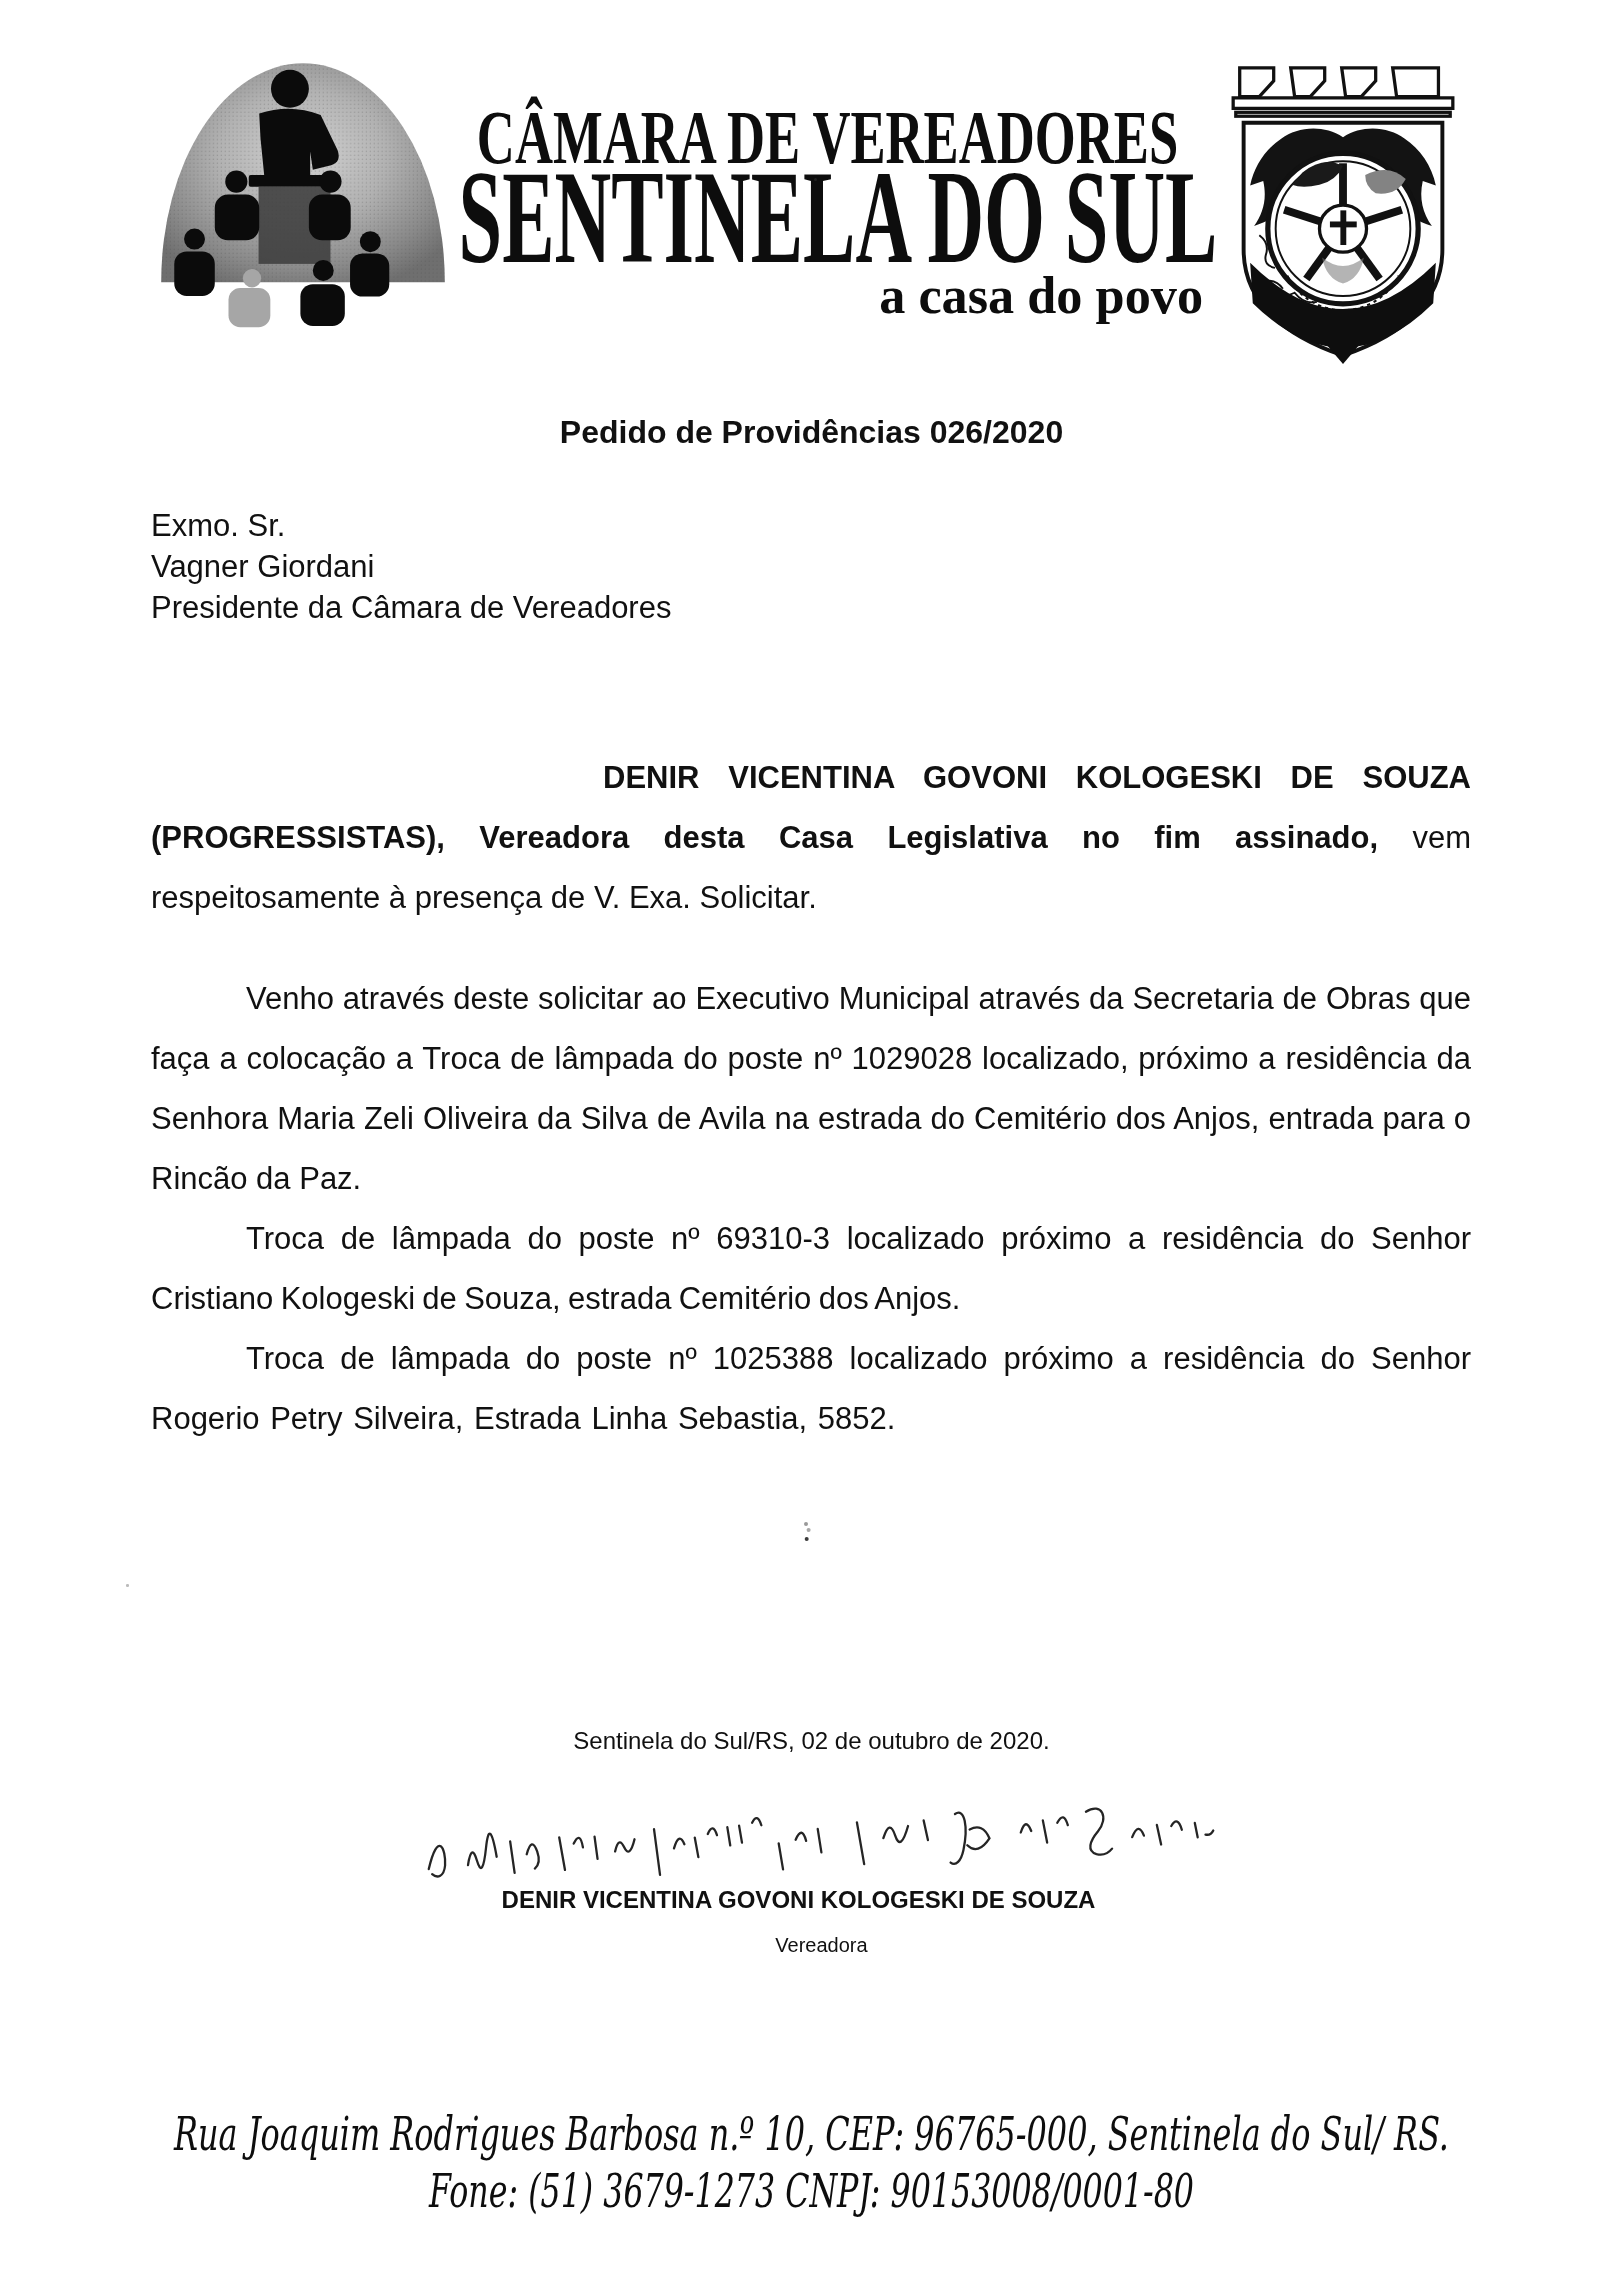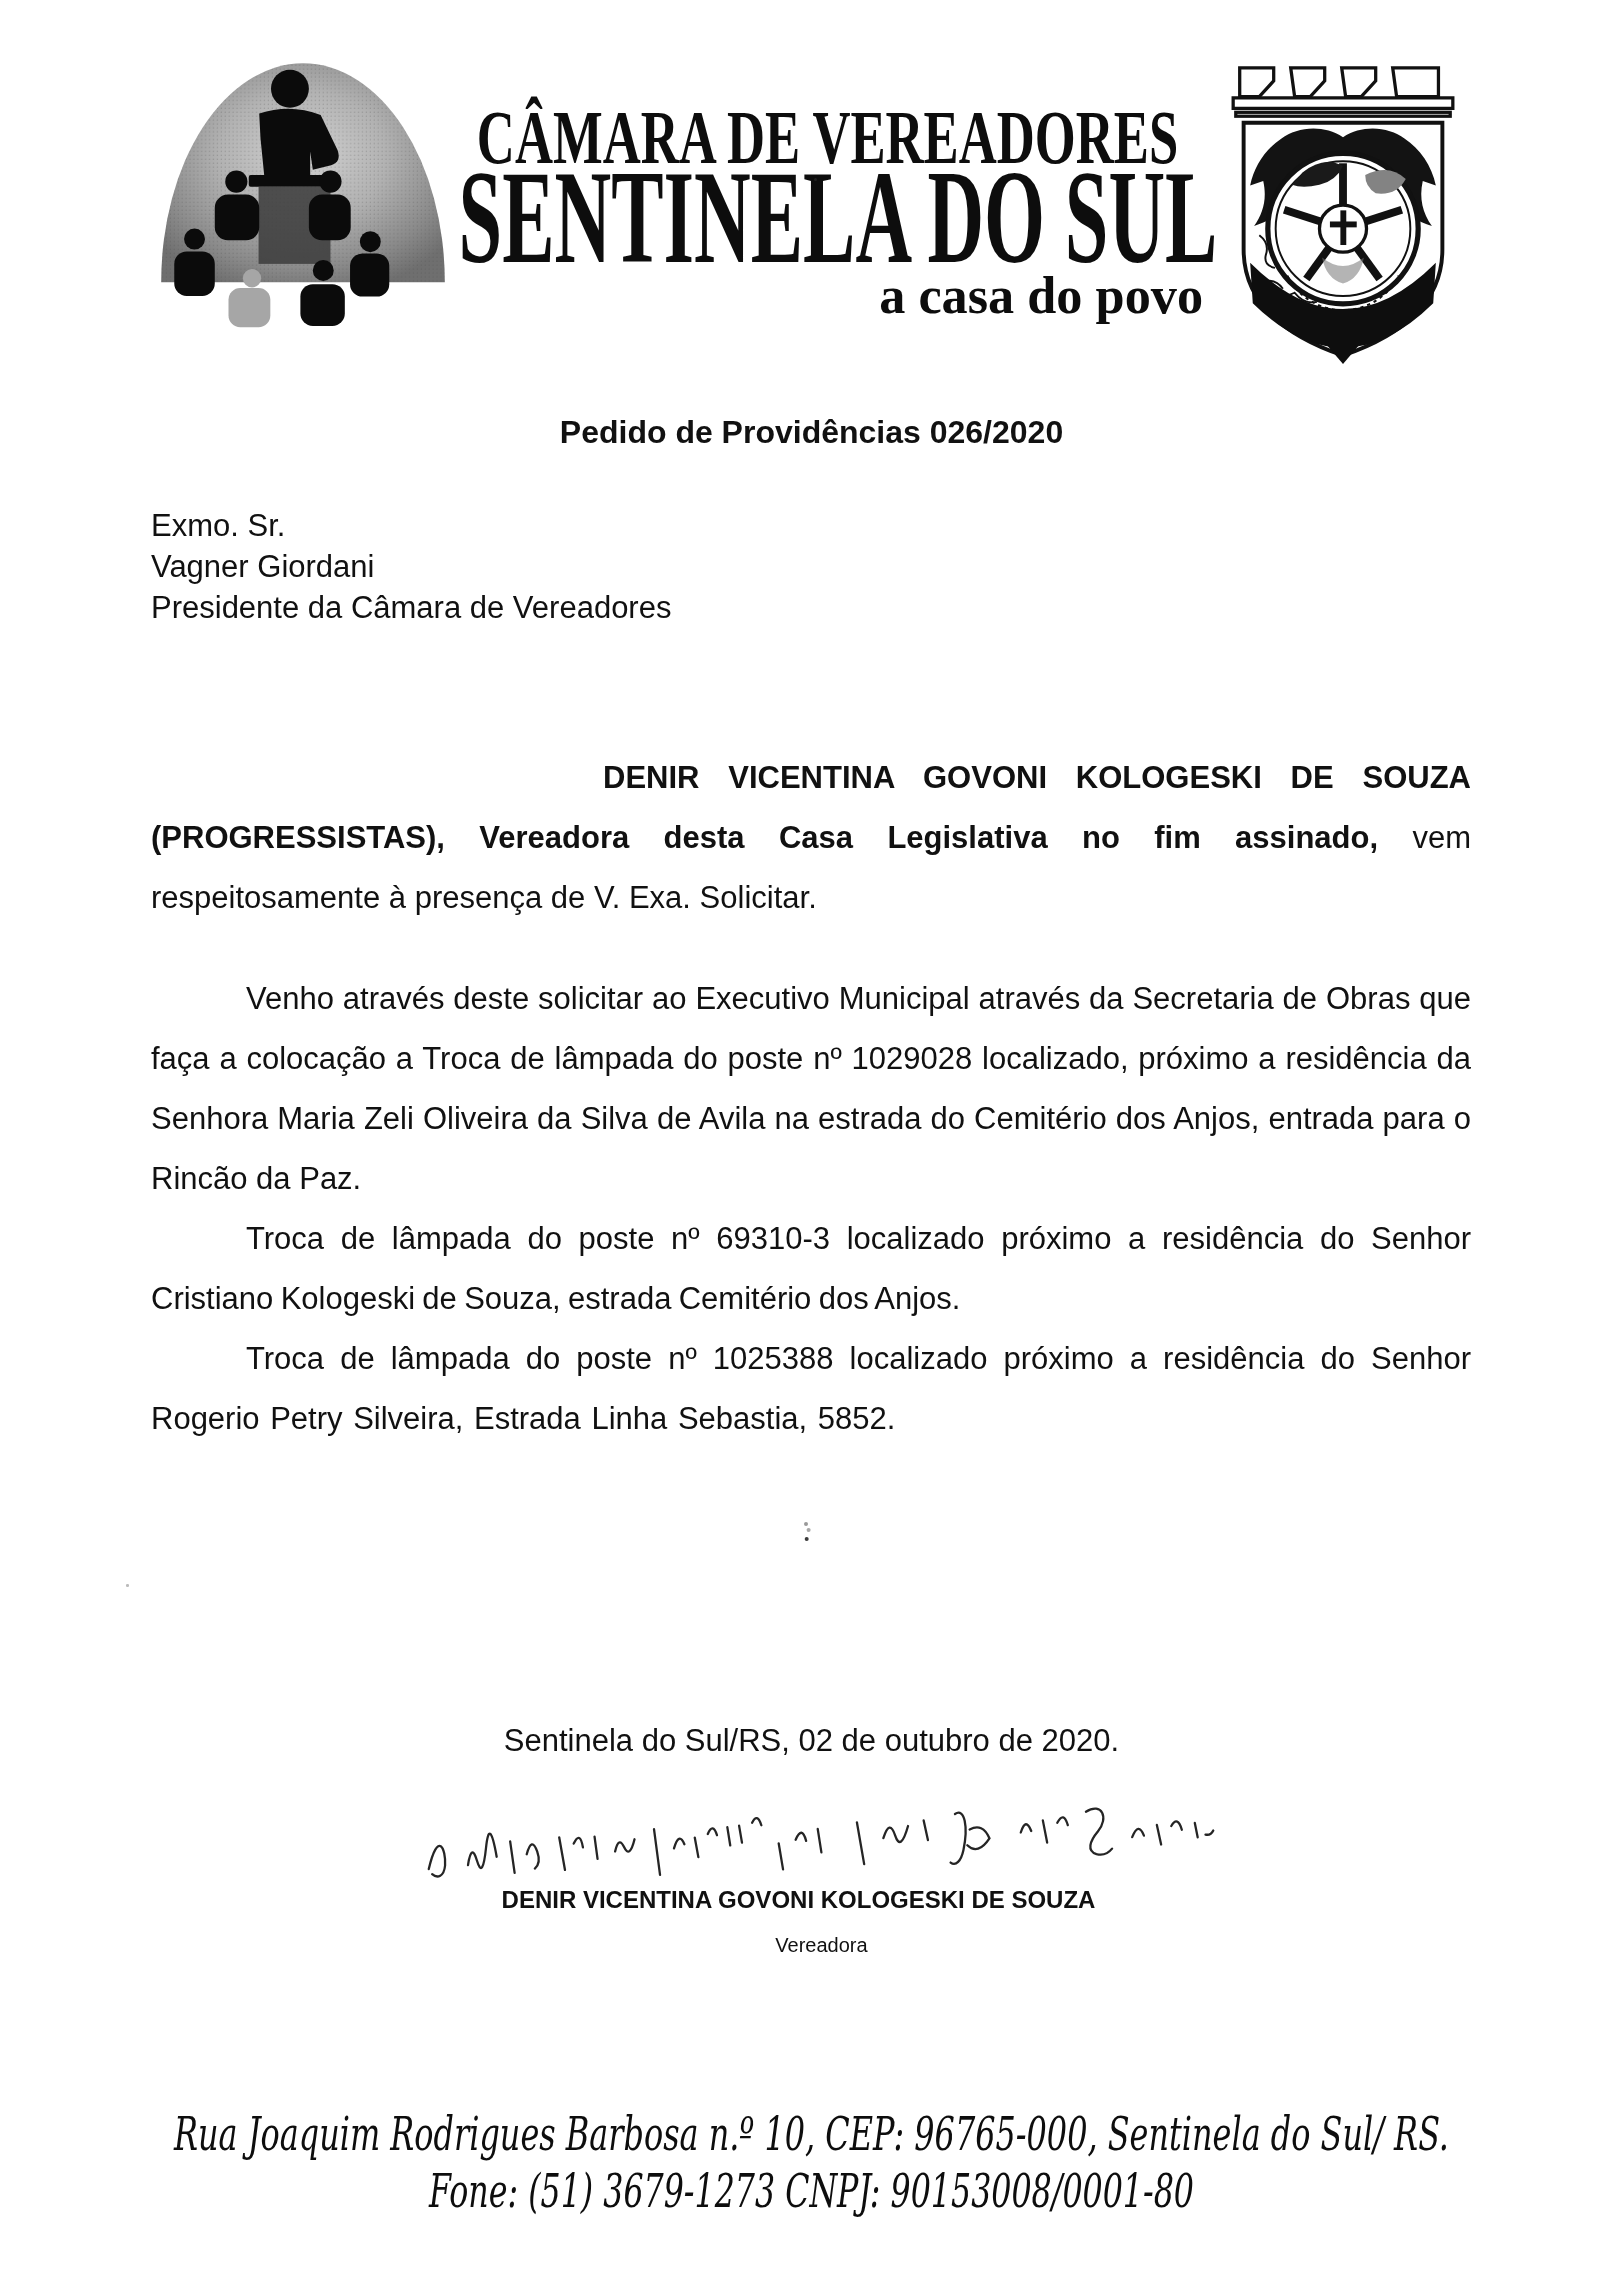--- a/index.html
+++ b/index.html
@@ -35,21 +35,21 @@
   .p2{margin-top:41px !important;text-indent:95px;}
   .p3{text-indent:95px;word-spacing:-1.3px;}
   .p4{text-indent:95px;word-spacing:2px;}
   .b{font-weight:bold;}
   .closing{
     position:absolute;left:246px;top:1604px;
     font-size:31px;line-height:39px;
   }
   .dateline{
     position:absolute;left:0;top:1721px;width:1623px;text-align:center;
-    font-size:31px;line-height:39px;
+    font-size:24px;line-height:39px;
   }
   
   .scribble{position:absolute;left:412px;top:1795px;width:825px;height:95px;}
   .sig-name{
     position:absolute;left:0;top:1880px;width:1597px;text-align:center;
     font-weight:bold;font-size:24px;line-height:39px;
   }
   .sig-role{
     position:absolute;left:10px;top:1926px;width:1623px;text-align:center;
     font-size:20px;line-height:38px;

